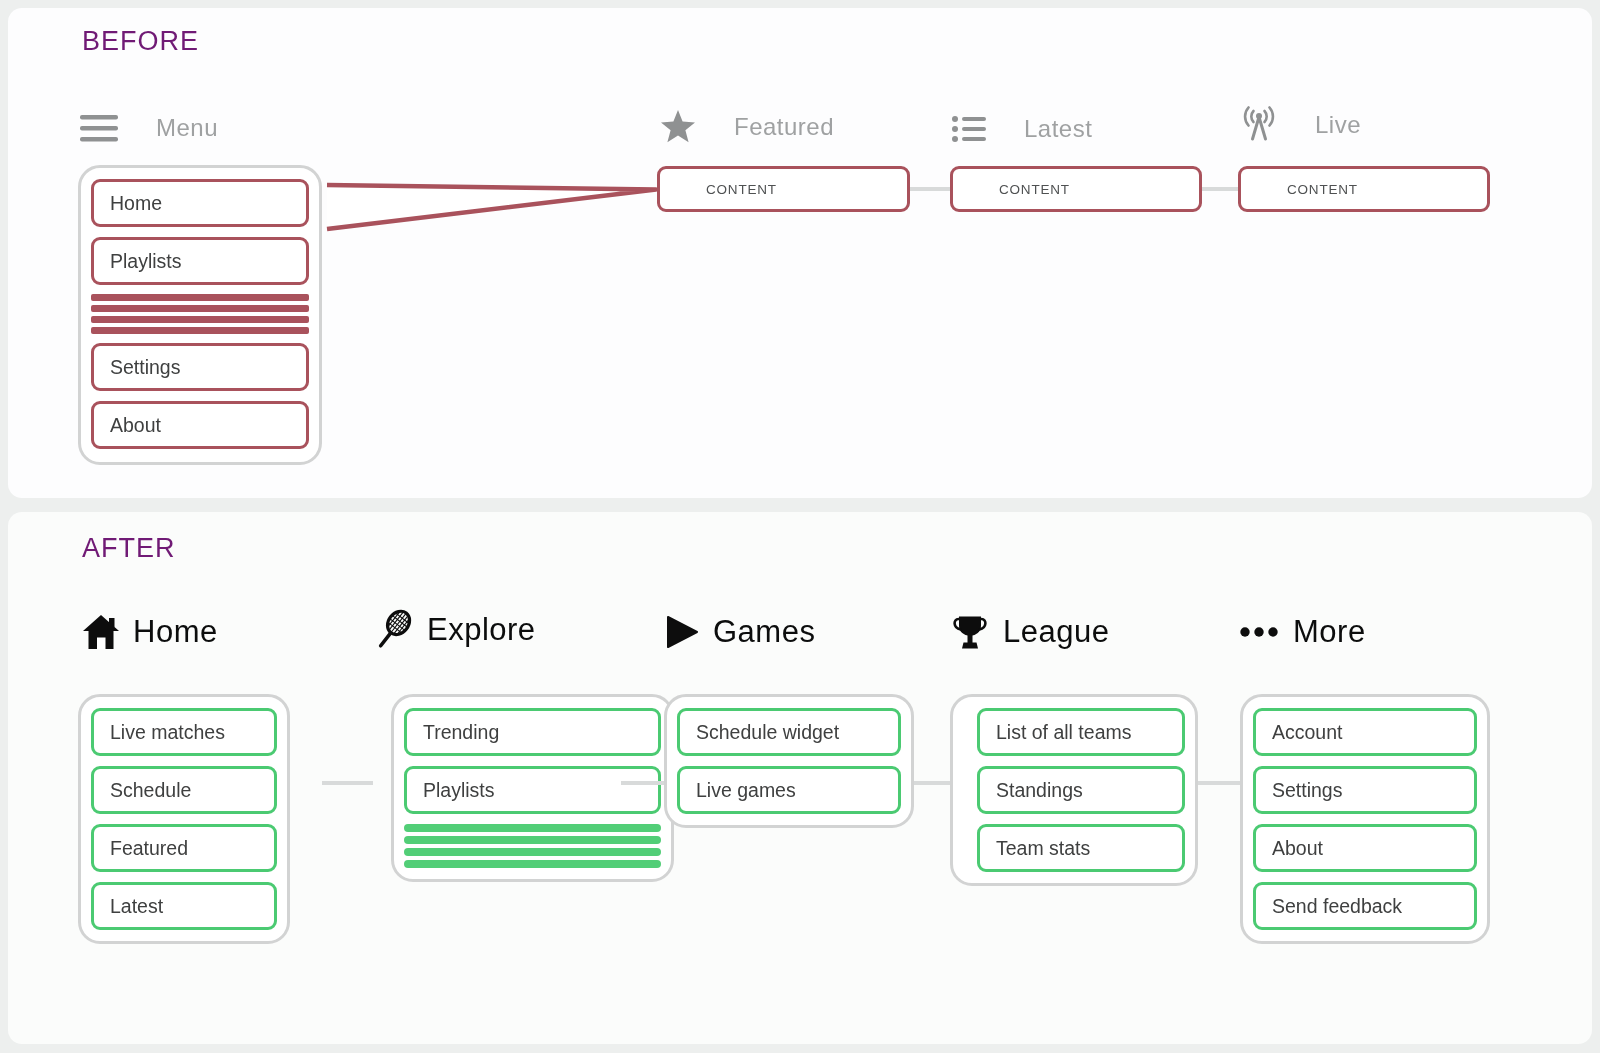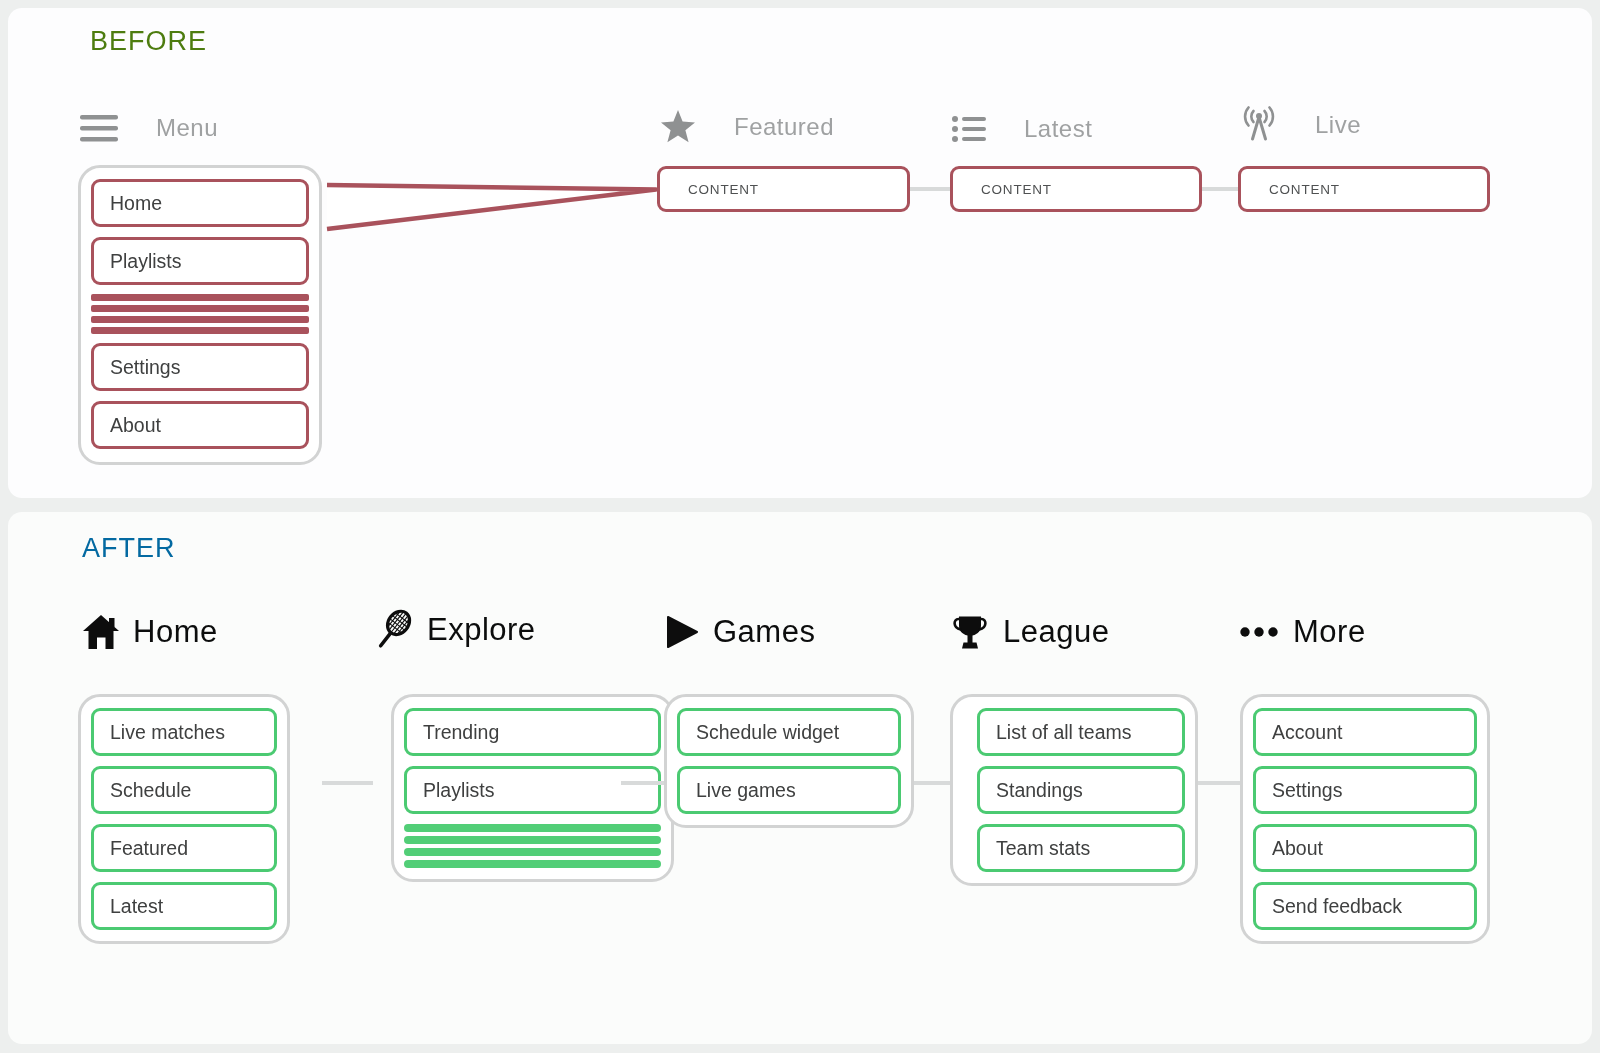--- a/index.html
+++ b/index.html
@@ -6,22 +6,22 @@
   body{
     width:1600px;height:1053px;position:relative;overflow:hidden;
     background:#edefee;
     font-family:"Liberation Sans", sans-serif;
   }
   .panel{position:absolute;left:8px;width:1584px;border-radius:14px;}
   #panel-before{top:8px;height:490px;background:#fdfdfe;}
   #panel-after{top:512px;height:532px;background:#fbfcfb;}
 
   .section-title{position:absolute;font-size:27px;font-weight:500;letter-spacing:1px;}
-  #before-title{left:90px;top:26px;color:#4d7c0f;}
-  #after-title{left:82px;top:533px;color:#0369a1;}
+  #before-title{left:82px;top:26px;color:#701a75;}
+  #after-title{left:82px;top:533px;color:#701a75;}
 
   .ghost-header{position:absolute;display:flex;align-items:center;height:40px;color:#9fa1a2;gap:24px;}
   .ghost-header .lbl{font-size:24px;margin-left:14px;letter-spacing:0.5px;}
   .tab-header{position:absolute;display:flex;align-items:center;height:44px;color:#0c0d0d;}
   .tab-header .lbl{font-size:31px;font-weight:500;margin-left:13px;letter-spacing:0.5px;}
 
   .wf-container{
     position:absolute;background:#fff;border:3px solid #d2d3d3;border-radius:22px;
     padding:11px 10px;box-sizing:border-box;
   }
@@ -38,21 +38,21 @@
   .bars .bar{display:block;width:100%;}
   .bars.red-bars .bar{height:7px;border-radius:2px;background:#a9525c;margin-bottom:4px;}
   .bars.green-bars .bar{height:8px;border-radius:4px;background:#52ce77;margin-bottom:4px;}
   .bars .bar:last-child{margin-bottom:0;}
   .bars.red-bars{margin-top:-1px;margin-bottom:9px;}
   .bars.green-bars{margin-top:2px;margin-bottom:0;}
 
   .content-box{
     position:absolute;height:46px;box-sizing:border-box;background:#fff;
     border:3.5px solid #a9525c;border-radius:9px;
-    display:flex;align-items:center;padding-left:28px;
+    display:flex;align-items:center;padding-left:46px;
     font-size:13.5px;letter-spacing:0.8px;color:#4f5152;
   }
   .connector{position:absolute;height:4px;background:#d8dada;}
   svg{display:block;}
 </style>
 </head>
 <body>
 
 <div class="panel" id="panel-before"></div>
 <div class="panel" id="panel-after"></div>

